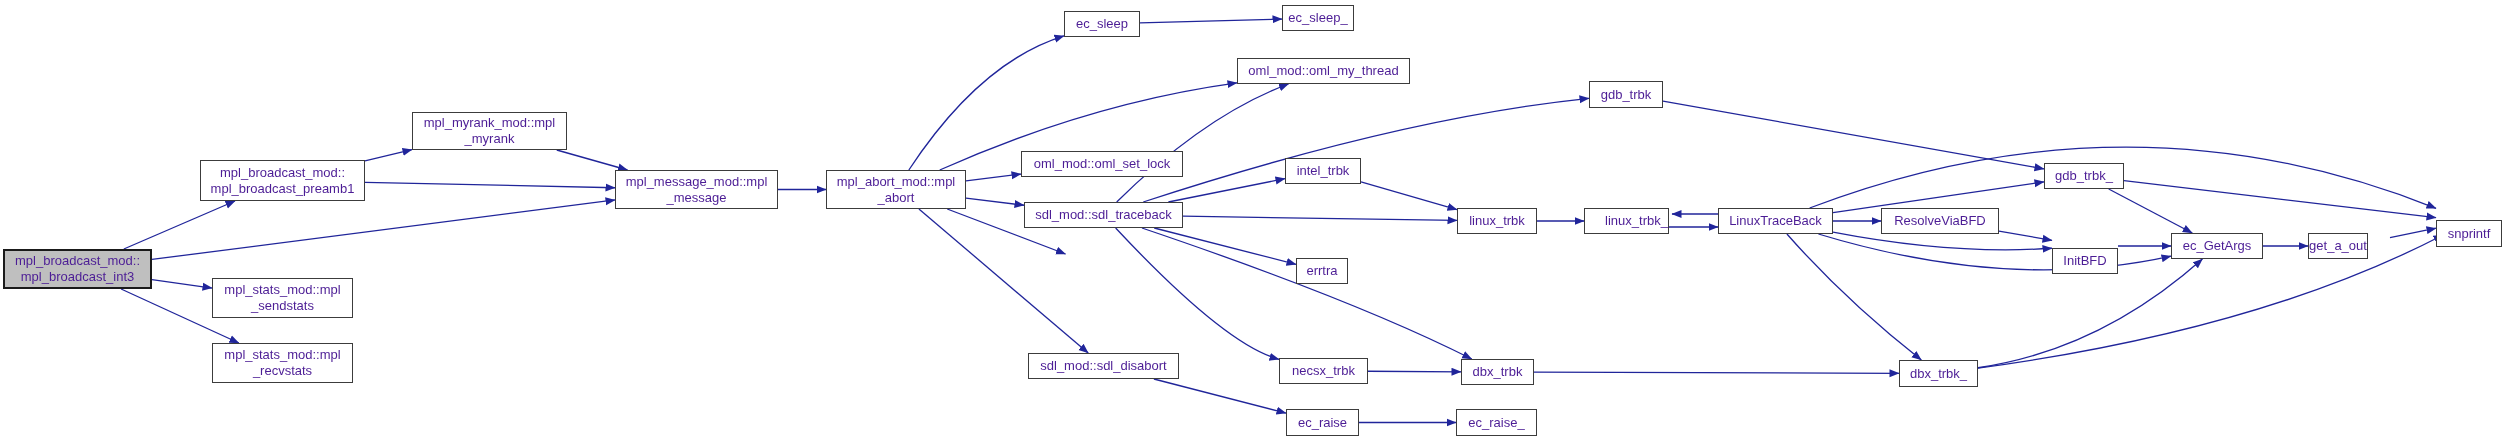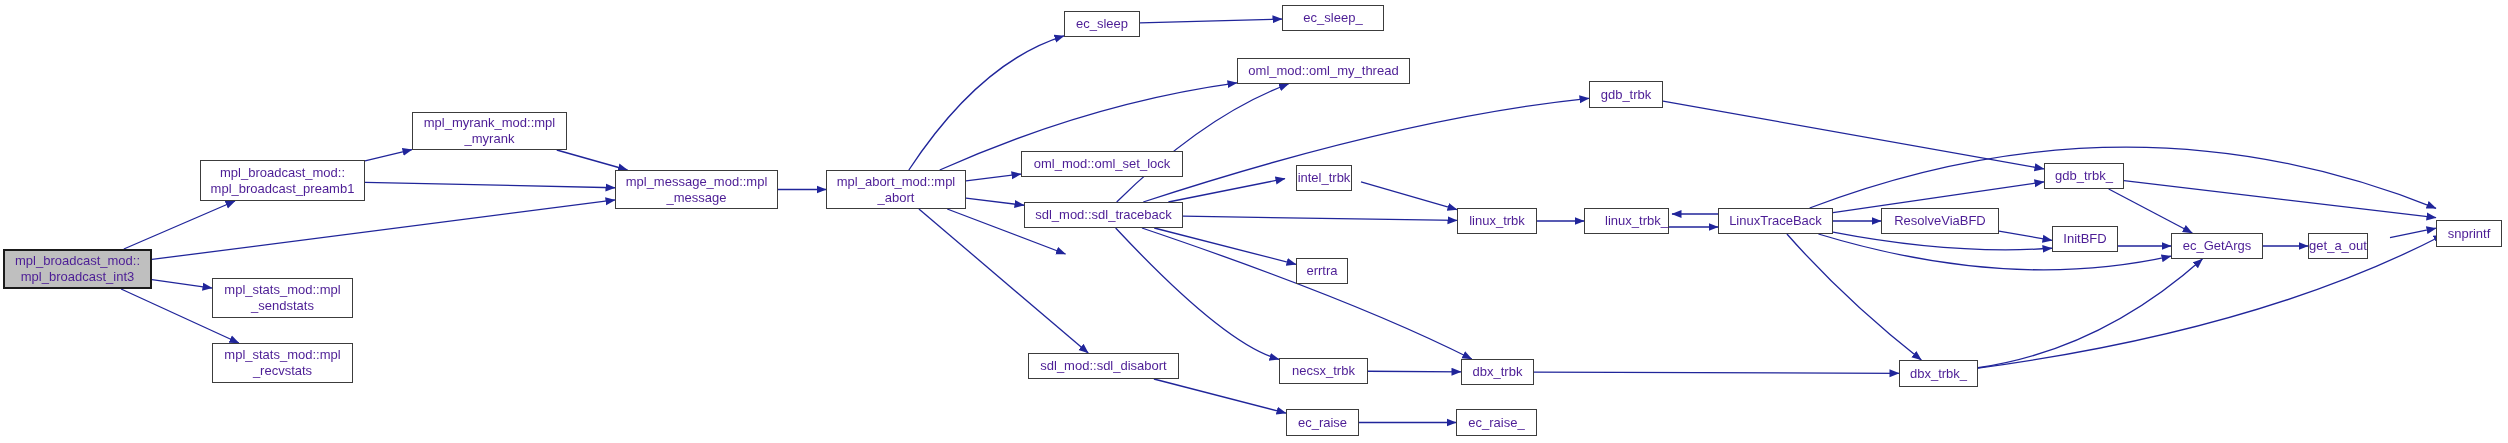--- a/index.html
+++ b/index.html
@@ -98,33 +98,33 @@
       <span>mpl_message_mod::mpl</span>
       <span>_message</span>
     </div>
     <div class="node" style="left: 826px; top: 170px; width: 140px; height: 39px;">
       <span>mpl_abort_mod::mpl</span>
       <span>_abort</span>
     </div>
     <div class="node" style="left: 1064px; top: 11px; width: 76px; height: 26px;">
       <span>ec_sleep</span>
     </div>
-    <div class="node" style="left: 1282px; top: 5px; width: 102px; height: 26px;">
+    <div class="node" style="left: 1282px; top: 5px; width: 72px; height: 26px;">
       <span>ec_sleep_</span>
     </div>
     <div class="node" style="left: 1237px; top: 58px; width: 173px; height: 26px;">
       <span>oml_mod::oml_my_thread</span>
     </div>
     <div class="node" style="left: 1021px; top: 151px; width: 162px; height: 26px;">
       <span>oml_mod::oml_set_lock</span>
     </div>
     <div class="node" style="left: 1024px; top: 202px; width: 159px; height: 26px;">
       <span>sdl_mod::sdl_traceback</span>
     </div>
-    <div class="node" style="left: 1285px; top: 165px; width: 56px; height: 26px; margin-left: 11px;">
+    <div class="node" style="left: 1285px; top: 158px; width: 76px; height: 26px;">
       <span>intel_trbk</span>
     </div>
     <div class="node" style="left: 1296px; top: 258px; width: 52px; height: 26px;">
       <span>errtra</span>
     </div>
     <div class="node" style="left: 1589px; top: 81px; width: 74px; height: 27px;">
       <span>gdb_trbk</span>
     </div>
     <div class="node" style="left: 1457px; top: 208px; width: 80px; height: 26px;">
       <span>linux_trbk</span>
@@ -134,21 +134,21 @@
     </div>
     <div class="node" style="left: 1718px; top: 208px; width: 115px; height: 26px;">
       <span>LinuxTraceBack</span>
     </div>
     <div class="node" style="left: 1881px; top: 208px; width: 118px; height: 26px;">
       <span>ResolveViaBFD</span>
     </div>
     <div class="node" style="left: 2044px; top: 163px; width: 80px; height: 26px;">
       <span>gdb_trbk_</span>
     </div>
-    <div class="node" style="left: 2052px; top: 226px; width: 66px; height: 26px;">
+    <div class="node" style="left: 2052px; top: 248px; width: 66px; height: 26px;">
       <span>InitBFD</span>
     </div>
     <div class="node" style="left: 2171px; top: 233px; width: 92px; height: 26px;">
       <span>ec_GetArgs</span>
     </div>
     <div class="node" style="left: 2308px; top: 233px; width: 60px; height: 26px;">
       <span>get_a_out</span>
     </div>
     <div class="node" style="left: 2436px; top: 220px; width: 66px; height: 27px;">
       <span>snprintf</span>

